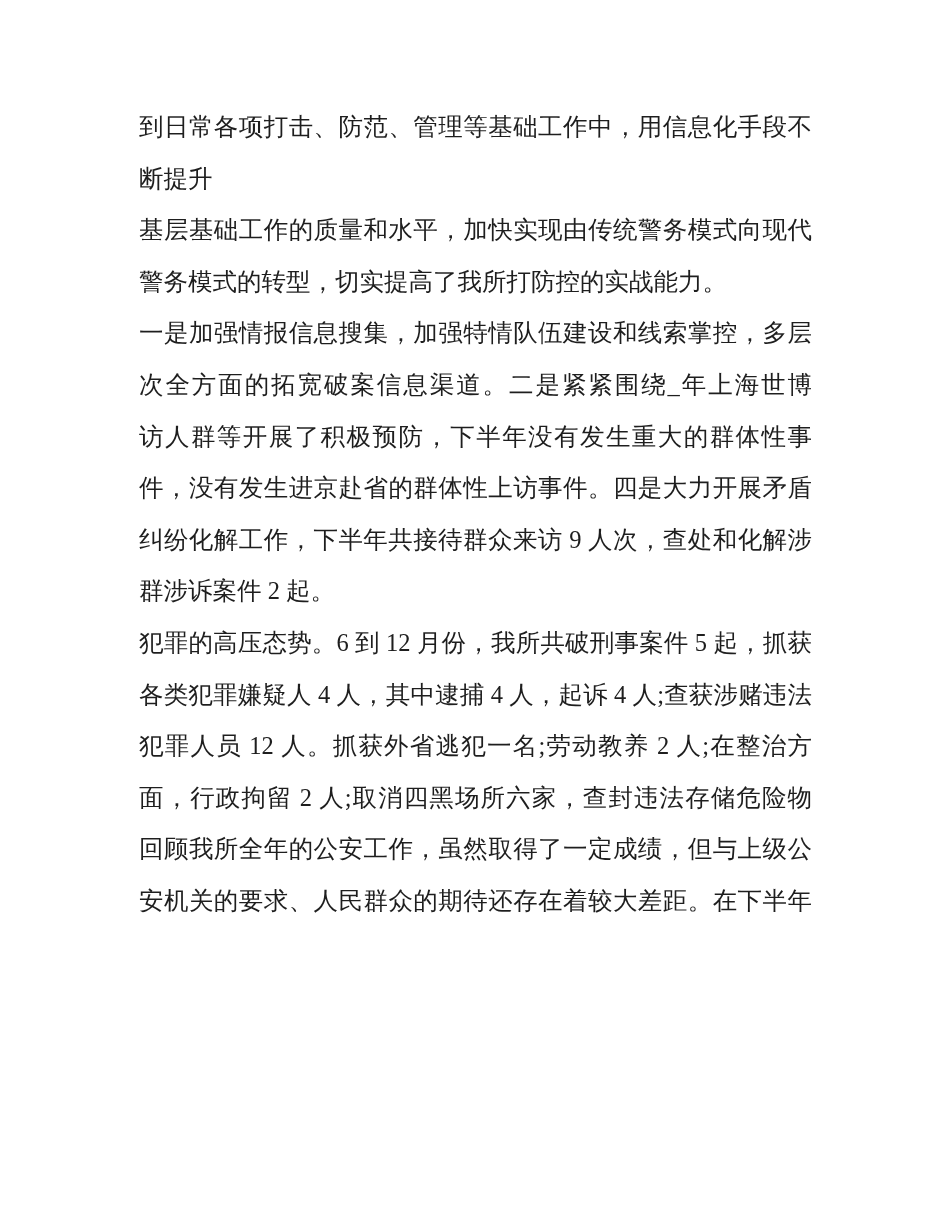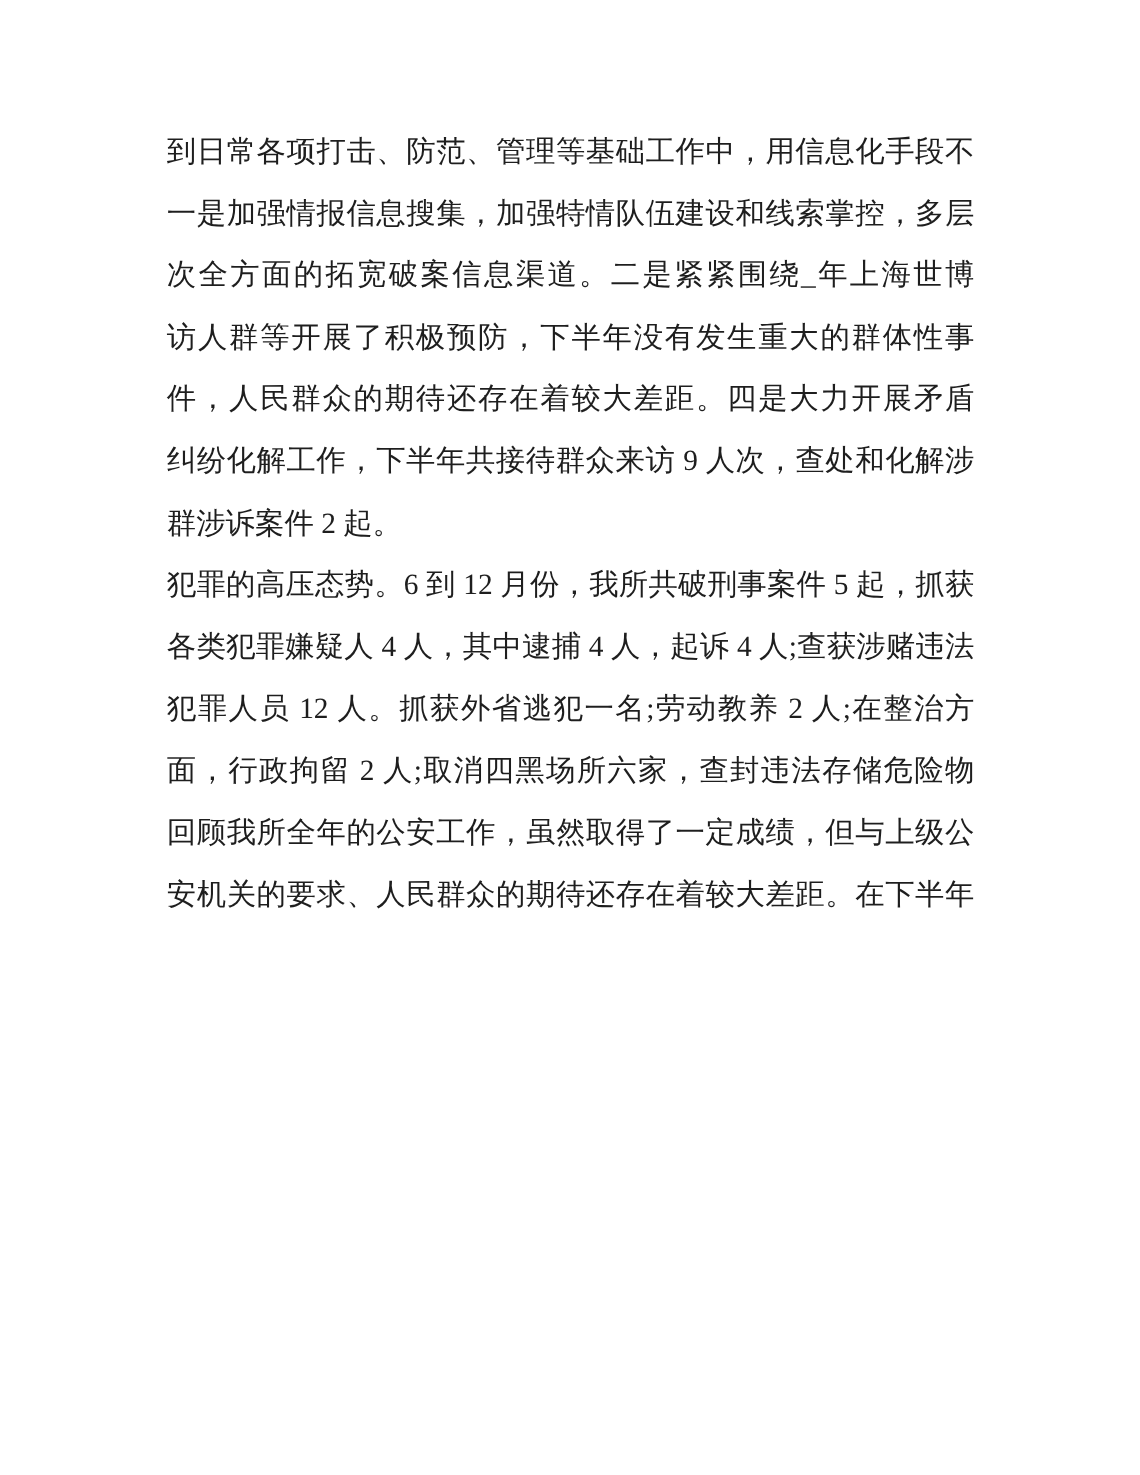--- a/index.html
+++ b/index.html
@@ -41,26 +41,31 @@
     -moz-text-align-last: left;
   }
 </style>
 </head>
 <body>
 
 <div class="page" style="background: rgb(255, 255, 255);">
   <div class="text-block" id="text-block" style="color: rgb(30, 30, 30);">
       <div class="paragraph">
         <div class="text-line">到日常各项打击、防范、管理等基础工作中，用信息化手段不</div>
+        <div class="text-line para-end">断提升</div>
+      </div>
+      <div class="paragraph">
+        <div class="text-line">基层基础工作的质量和水平，加快实现由传统警务模式向现代</div>
+        <div class="text-line para-end">警务模式的转型，切实提高了我所打防控的实战能力。</div>
       </div>
       <div class="paragraph">
         <div class="text-line">一是加强情报信息搜集，加强特情队伍建设和线索掌控，多层</div>
         <div class="text-line">次全方面的拓宽破案信息渠道。二是紧紧围绕_年上海世博</div>
         <div class="text-line">访人群等开展了积极预防，下半年没有发生重大的群体性事</div>
-        <div class="text-line">件，人民群众的期待还存在着较大差距。四是大力开展矛盾</div>
+        <div class="text-line">件，没有发生进京赴省的群体性上访事件。四是大力开展矛盾</div>
         <div class="text-line">纠纷化解工作，下半年共接待群众来访 9 人次，查处和化解涉</div>
         <div class="text-line para-end">群涉诉案件 2 起。</div>
       </div>
       <div class="paragraph">
         <div class="text-line">犯罪的高压态势。6 到 12 月份，我所共破刑事案件 5 起，抓获</div>
         <div class="text-line">各类犯罪嫌疑人 4 人，其中逮捕 4 人，起诉 4 人;查获涉赌违法</div>
         <div class="text-line">犯罪人员 12 人。抓获外省逃犯一名;劳动教养 2 人;在整治方</div>
         <div class="text-line">面，行政拘留 2 人;取消四黑场所六家，查封违法存储危险物</div>
       </div>
       <div class="paragraph">

